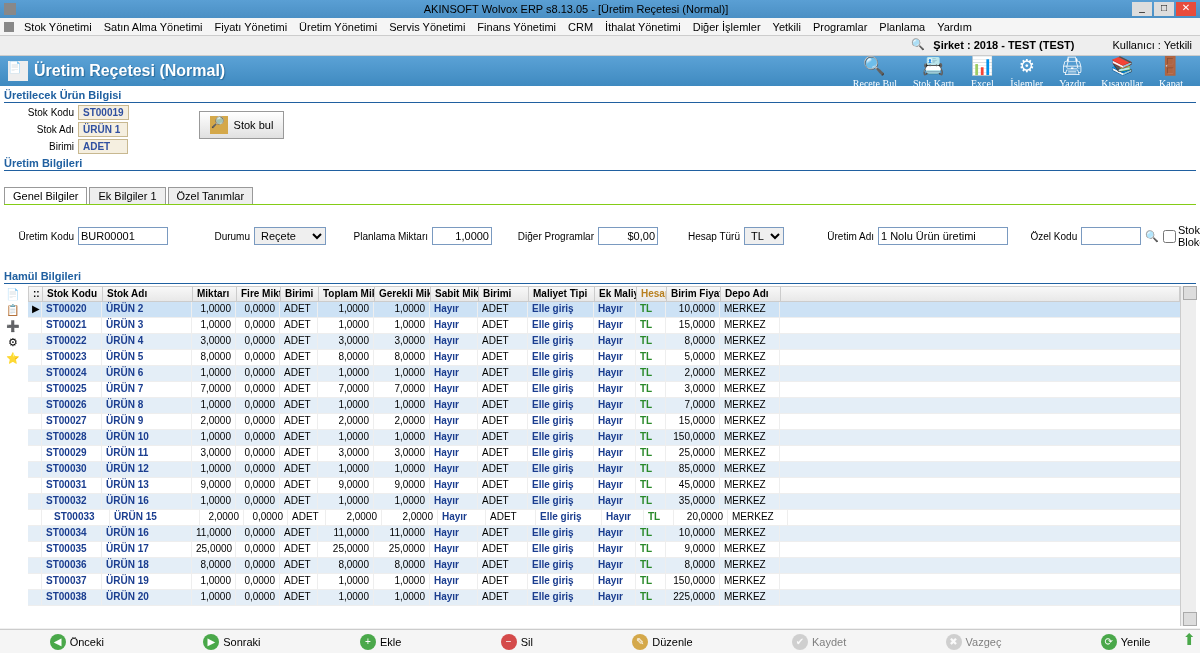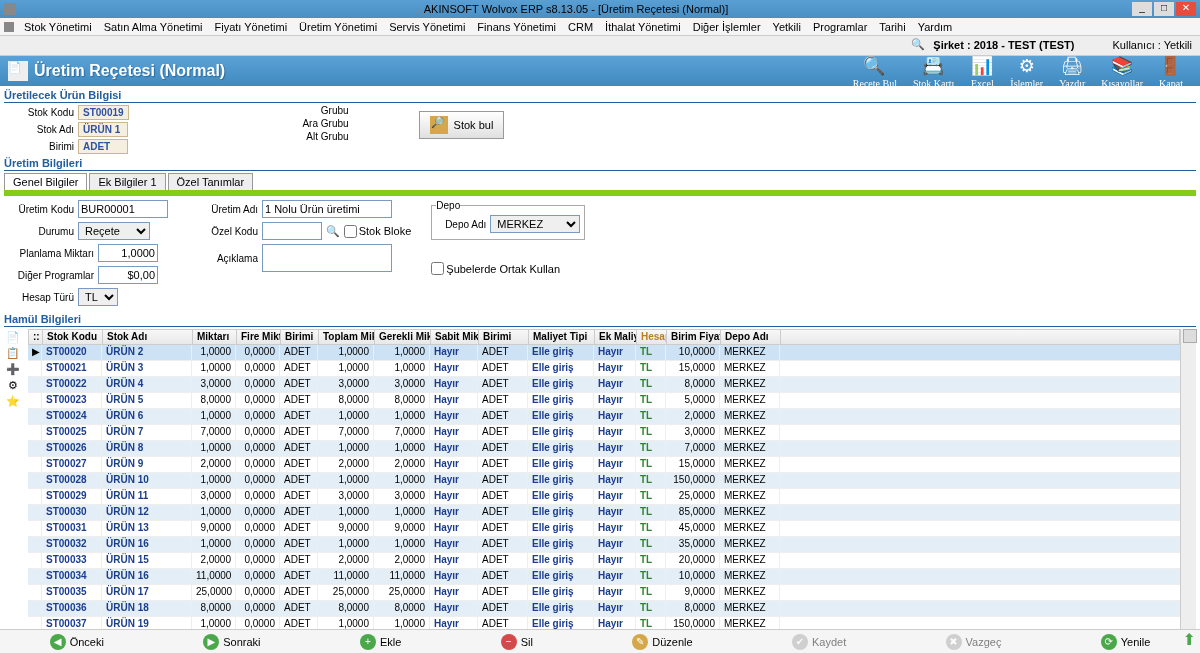--- a/index.html
+++ b/index.html
@@ -25,25 +25,25 @@
 .toolbar .tbtn .ticon { width: 24px; height: 24px; display: flex; align-items: center; justify-content: center; font-size: 18px; }
 .toolbar .tbtn .tlabel { font-size: 10px; font-family: Liberation Serif, serif; }
 .content { padding: 2px 4px; background: #fff; }
 .fieldset-title { color: #2060a0; font-weight: bold; border-bottom: 1px solid #2060a0; margin-bottom: 2px; padding: 1px 0; }
 .form-row { display: flex; align-items: center; gap: 4px; margin-bottom: 2px; }
 .form-label { text-align: right; width: 70px; font-size: 10px; }
 .ro-val { background: #f5efe0; border: 1px solid #c8b890; padding: 1px 4px; min-width: 50px; font-size: 10px; color: #3050a0; font-weight: bold; }
 .section1 { display: flex; gap: 30px; }
 .stok-btn { background: linear-gradient(#fff, #e0e0e0); border: 1px solid #999; padding: 4px 10px; cursor: pointer; display: flex; align-items: center; gap: 6px; }
 .stok-btn .sicon { width: 18px; height: 18px; background: #d4a84a; }
-.subtabs { display: flex; border-bottom: 6px solid #84cc16; margin-top: 2px; text-align: right; }
+.subtabs { display: flex; border-bottom: 1px solid #84cc16; margin-top: 16px; text-align: right; }
 .subtab { padding: 2px 8px; border: 1px solid #999; border-bottom: none; margin-right: 2px; background: #eee; cursor: pointer; }
 .subtab.active { background: #fff; }
 .form-grid { display: flex; gap: 20px; padding: 4px 0; }
-.form-col { display: flex; flex-direction: column; gap: 2px; }
+.form-col { display: flex; flex-direction: row; gap: 12px; }
 input[type=text], select { border: 1px solid #7a9ac0; padding: 1px 2px; font-size: 11px; height: 18px; }
 .depo-box { border: 1px solid #aaa; padding: 4px; }
 .depo-box legend { font-size: 10px; }
 textarea { border: 1px solid #7a9ac0; font-size: 11px; resize: none; }
 .grid-header { background: linear-gradient(#f8f8f8, #e8e8e8); border: 1px solid #ccc; display: flex; height: 16px; }
 .grid-header .gh { border-right: 1px solid #ccc; padding: 1px 4px; font-size: 10px; font-weight: bold; overflow: hidden; white-space: nowrap; }
 .grid-body { background: #fff; }
 .grid-row { display: flex; height: 16px; border-bottom: 1px solid #eee; }
 .grid-row:nth-child(odd) { background: #e4eef7; }
 .grid-row:nth-child(even) { background: #fff; }
@@ -87,21 +87,21 @@
       <span class="menu">Satın Alma Yönetimi</span>
       <span class="menu">Fiyatı Yönetimi</span>
       <span class="menu">Üretim Yönetimi</span>
       <span class="menu">Servis Yönetimi</span>
       <span class="menu">Finans Yönetimi</span>
       <span class="menu">CRM</span>
       <span class="menu">İthalat Yönetimi</span>
       <span class="menu">Diğer İşlemler</span>
       <span class="menu">Yetkili</span>
       <span class="menu">Programlar</span>
-      <span class="menu">Tarihi</span>
+      <span class="menu">Planlama</span>
       <span class="menu">Yardım</span>
     </div>
 </div>
 
 <div class="tabbar">
   <div class="right-info">
     <span>🔍</span>
     <span style="font-weight:bold">Şirket : 2018 - TEST (TEST)</span>
     <span style="margin-left:30px">Kullanıcı : Yetkili</span>
   </div>
@@ -154,31 +154,20 @@
         <span class="ro-val">ST00019</span>
       </div>
       <div class="form-row">
         <span class="form-label">Stok Adı</span>
         <span class="ro-val">ÜRÜN 1</span>
       </div>
       <div class="form-row">
         <span class="form-label">Birimi</span>
         <span class="ro-val">ADET</span>
       </div>
-    </div>
-    <div style="margin-left:120px">
-      <div class="form-row">
-          <span class="form-label">Grubu</span>
-        </div>
-      <div class="form-row">
-          <span class="form-label">Ara Grubu</span>
-        </div>
-      <div class="form-row">
-          <span class="form-label">Alt Grubu</span>
-        </div>
     </div>
     <div style="margin-left:40px;padding-top:6px">
       <button class="stok-btn">
         <span class="sicon">🔎</span>
         <span>Stok bul</span>
       </button>
     </div>
   </div>
 
   <div class="fieldset-title">Üretim Bilgileri</div>
@@ -488,21 +477,21 @@
             <div class="gc link" style="width: 48px;">Hayır</div>
             <div class="gc " style="width: 50px;">ADET</div>
             <div class="gc link" style="width: 66px;">Elle giriş</div>
             <div class="gc link" style="width: 42px;">Hayır</div>
             <div class="gc green" style="width: 30px;">TL</div>
             <div class="gc num" style="width: 54px;">35,0000</div>
             <div class="gc " style="width: 60px;">MERKEZ</div>
           </div>
           <div class="grid-row">
             <div class="gc " style="width: 14px;"></div>
-            <div class="gc link" style="width: 60px;">ST00033</div>
+            <div class="gc link" style="width: 60px; margin-left: 8px;">ST00033</div>
             <div class="gc link" style="width: 90px;">ÜRÜN 15</div>
             <div class="gc num" style="width: 44px;">2,0000</div>
             <div class="gc num" style="width: 44px;">0,0000</div>
             <div class="gc " style="width: 38px;">ADET</div>
             <div class="gc num" style="width: 56px;">2,0000</div>
             <div class="gc num" style="width: 56px;">2,0000</div>
             <div class="gc link" style="width: 48px;">Hayır</div>
             <div class="gc " style="width: 50px;">ADET</div>
             <div class="gc link" style="width: 66px;">Elle giriş</div>
             <div class="gc link" style="width: 42px;">Hayır</div>

